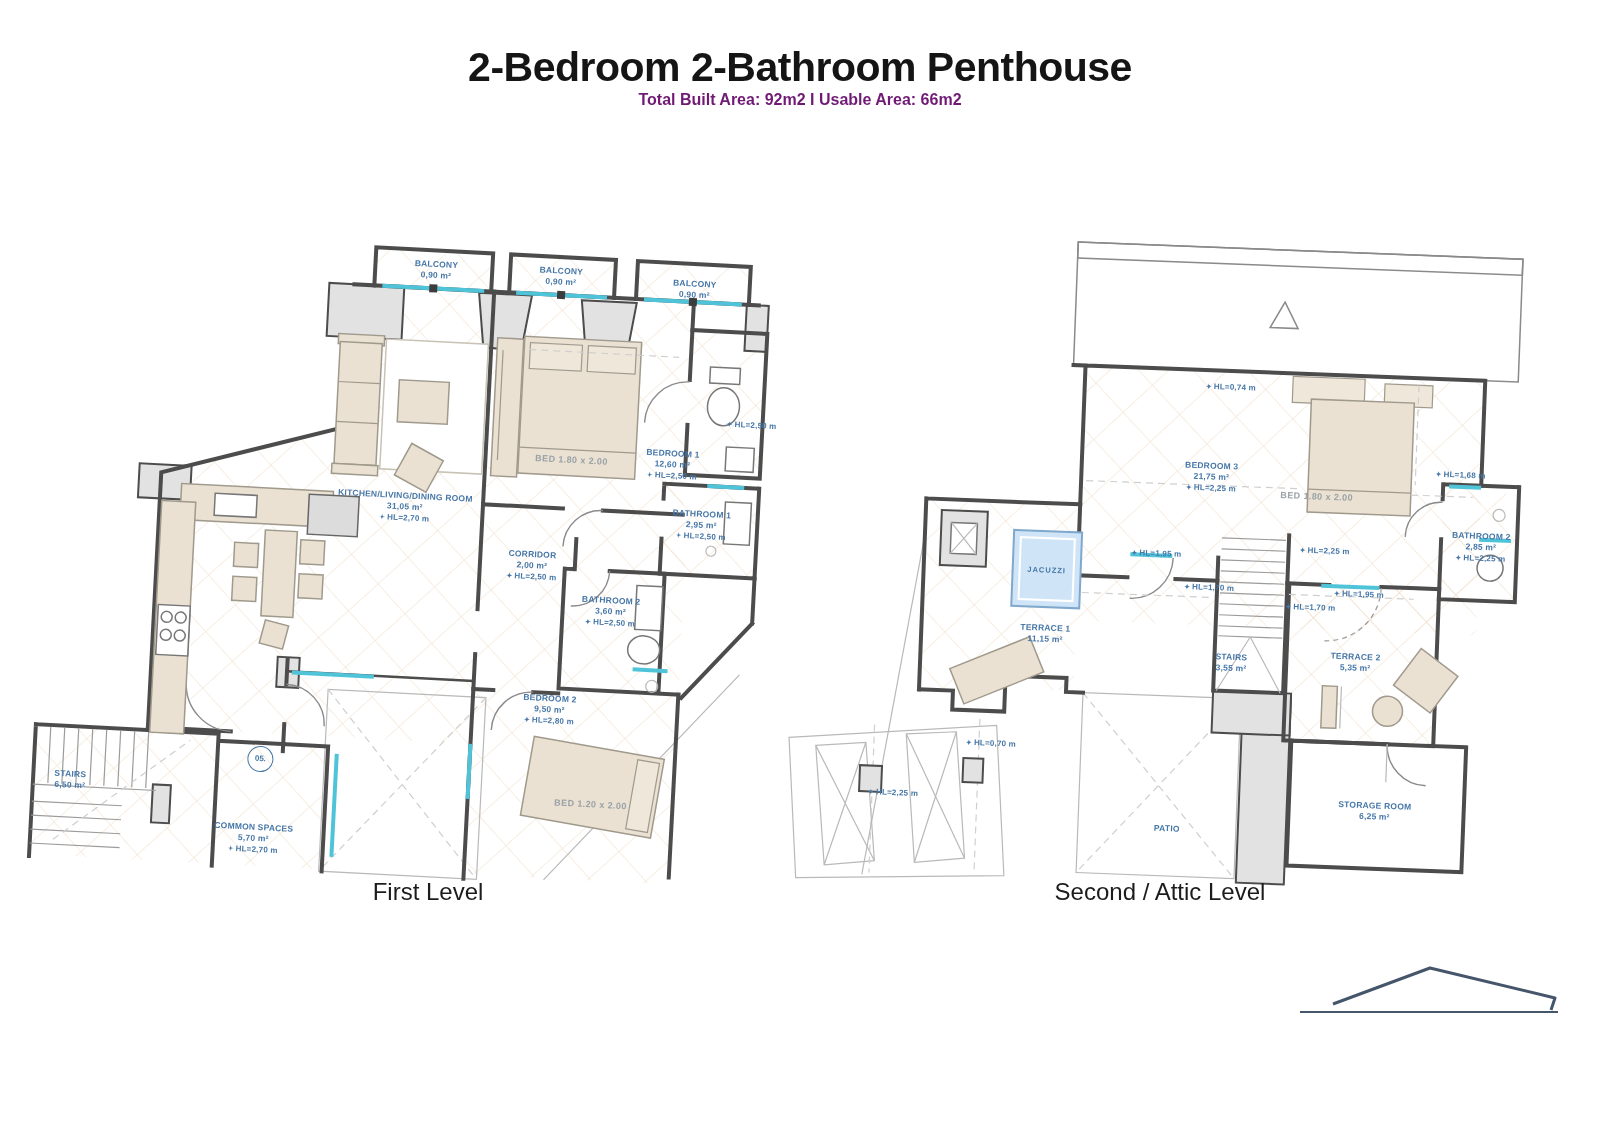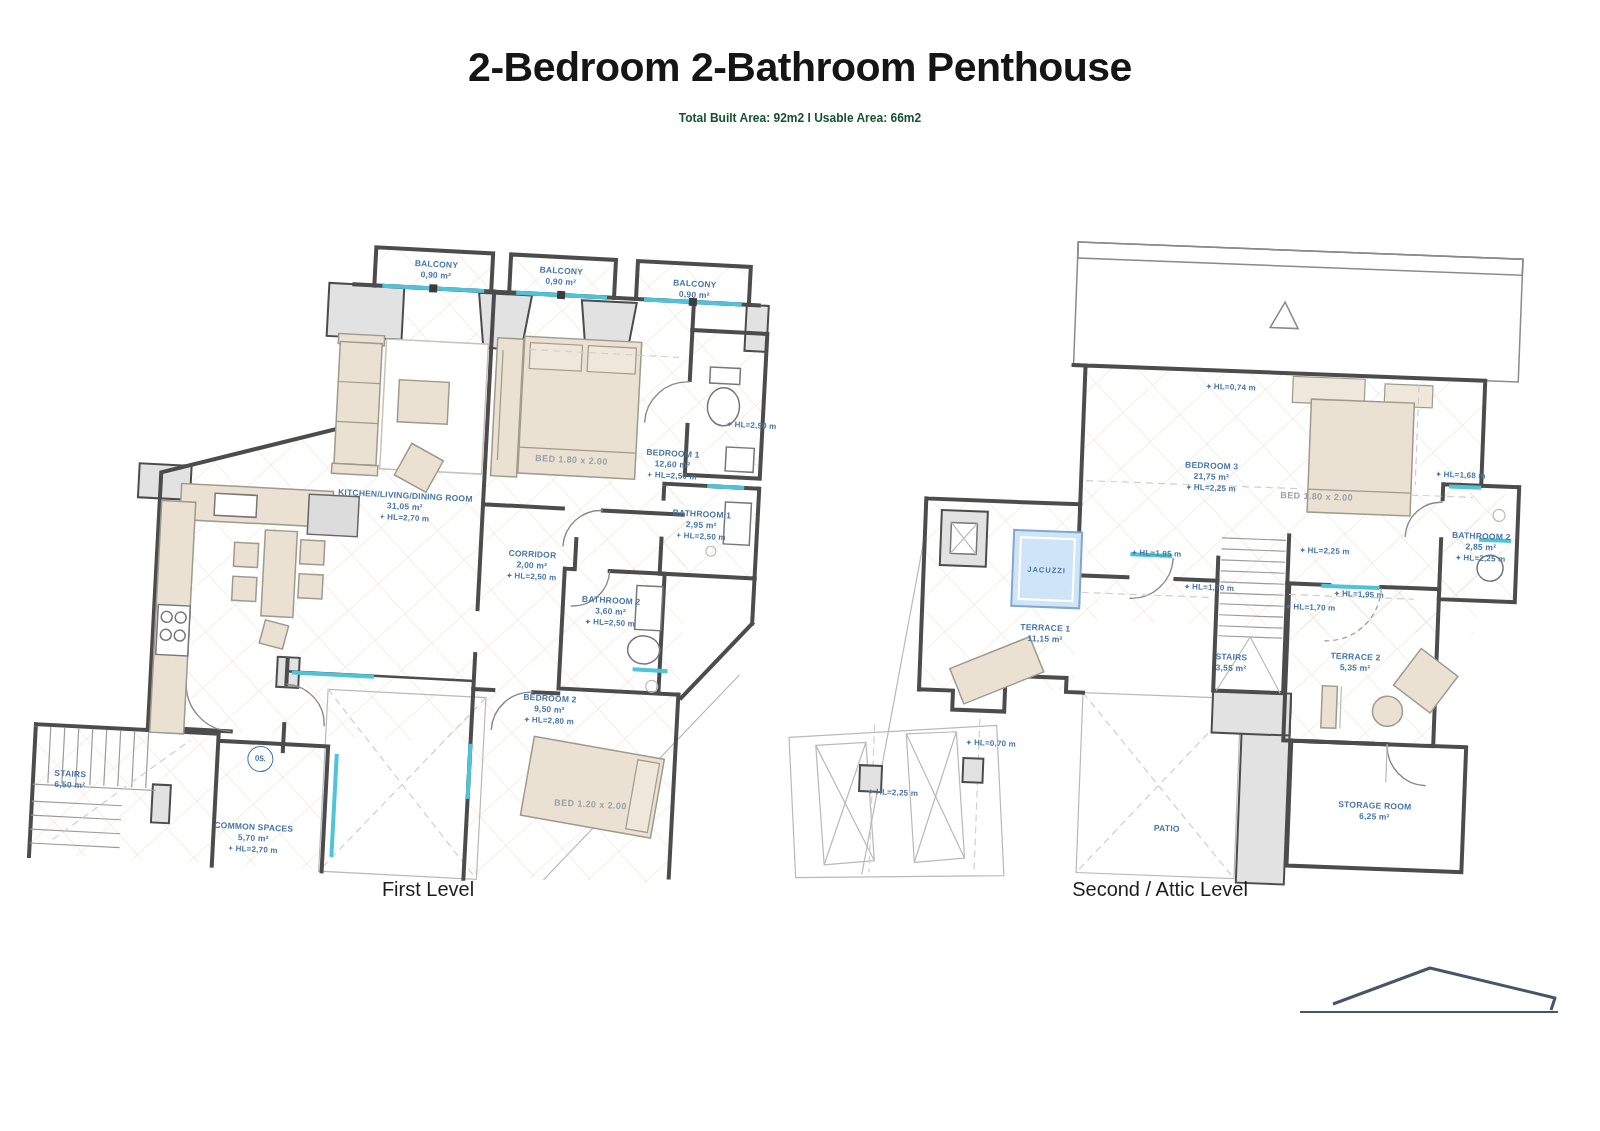--- a/index.html
+++ b/index.html
@@ -1,21 +1,21 @@
 <!DOCTYPE html>
 <html><head>
 <meta charset="utf-8">
 <style>
   html,body{margin:0;padding:0;background:#fff;}
   .sheet{position:relative;width:1600px;height:1016px;background:#fff;overflow:hidden;
          font-family:"Liberation Sans",sans-serif;}
   
   .hdr{position:absolute;top:44px;left:0;width:100%;text-align:center;}
   .hdr h1{margin:0;font-size:41px;font-weight:700;color:#151515;letter-spacing:-0.5px;}
-  .hdr .sub{margin-top:20px;font-size:12px;font-weight:700;color:#14532d;}
+  .hdr .sub{font-size:16px;font-weight:700;color:#701a75;}
   
   .plan{position:absolute;transform-origin:center;}
   .plan1{left:40px;top:245px;width:720px;height:630px;transform:rotate(3deg);}
   .plan2{left:778px;top:243px;width:740px;height:640px;transform:rotate(2.2deg);}
   .plan svg{position:absolute;inset:0;width:100%;height:100%;overflow:visible;}
   
   .wl{fill:none;stroke:#4c4c4c;stroke-width:4;stroke-linecap:square;}
   .wl2{fill:none;stroke:#4c4c4c;stroke-width:2.5;}
   .pier{fill:#e2e2e2;stroke:#4c4c4c;stroke-width:2;}
   .furn{fill:#eae1d2;stroke:#a09a8d;stroke-width:1.5;}
@@ -38,21 +38,21 @@
   .lbl .hl{font-size:8px;}
   .mk{font-style:normal;font-size:7px;margin-right:2px;}
   .bedlbl{position:absolute;transform:translate(-50%,-50%);color:#9aa2a8;font-size:9px;
           font-weight:bold;letter-spacing:.4px;white-space:nowrap;}
   .jaclbl{position:absolute;transform:translate(-50%,-50%);color:#4677a8;font-size:7.5px;
           font-weight:bold;letter-spacing:1px;white-space:nowrap;}
   .badge{position:absolute;width:24px;height:24px;border:1.5px solid #4677a8;border-radius:50%;
          color:#4677a8;font-size:8px;font-weight:bold;line-height:24px;text-align:center;
          transform:translate(-50%,-50%);}
   
-  .caption{position:absolute;top:878px;transform:translateX(-50%);font-size:20px;color:#1c1c1c;}
+  .caption{position:absolute;top:878px;transform:translateX(-50%);font-size:24px;color:#1c1c1c;}
   .cap1{left:428px;} .cap2{left:1160px;text-align:right;}
   
   .logo{position:absolute;left:1300px;top:960px;width:258px;text-align:center;}
   .roofsvg{display:block;width:258px;height:52px;margin-bottom:-4px;}
   .l1{font-size:27px;color:#46566a;letter-spacing:2px;font-weight:400;}
   .ldiv{border-top:2.5px solid #46566a;margin-top:3px;}
   .l2{font-family:"Liberation Serif",serif;font-size:38px;color:#99a2ad;letter-spacing:8px;
       margin-top:2px;padding-left:6px;}
 </style>
 </head>

